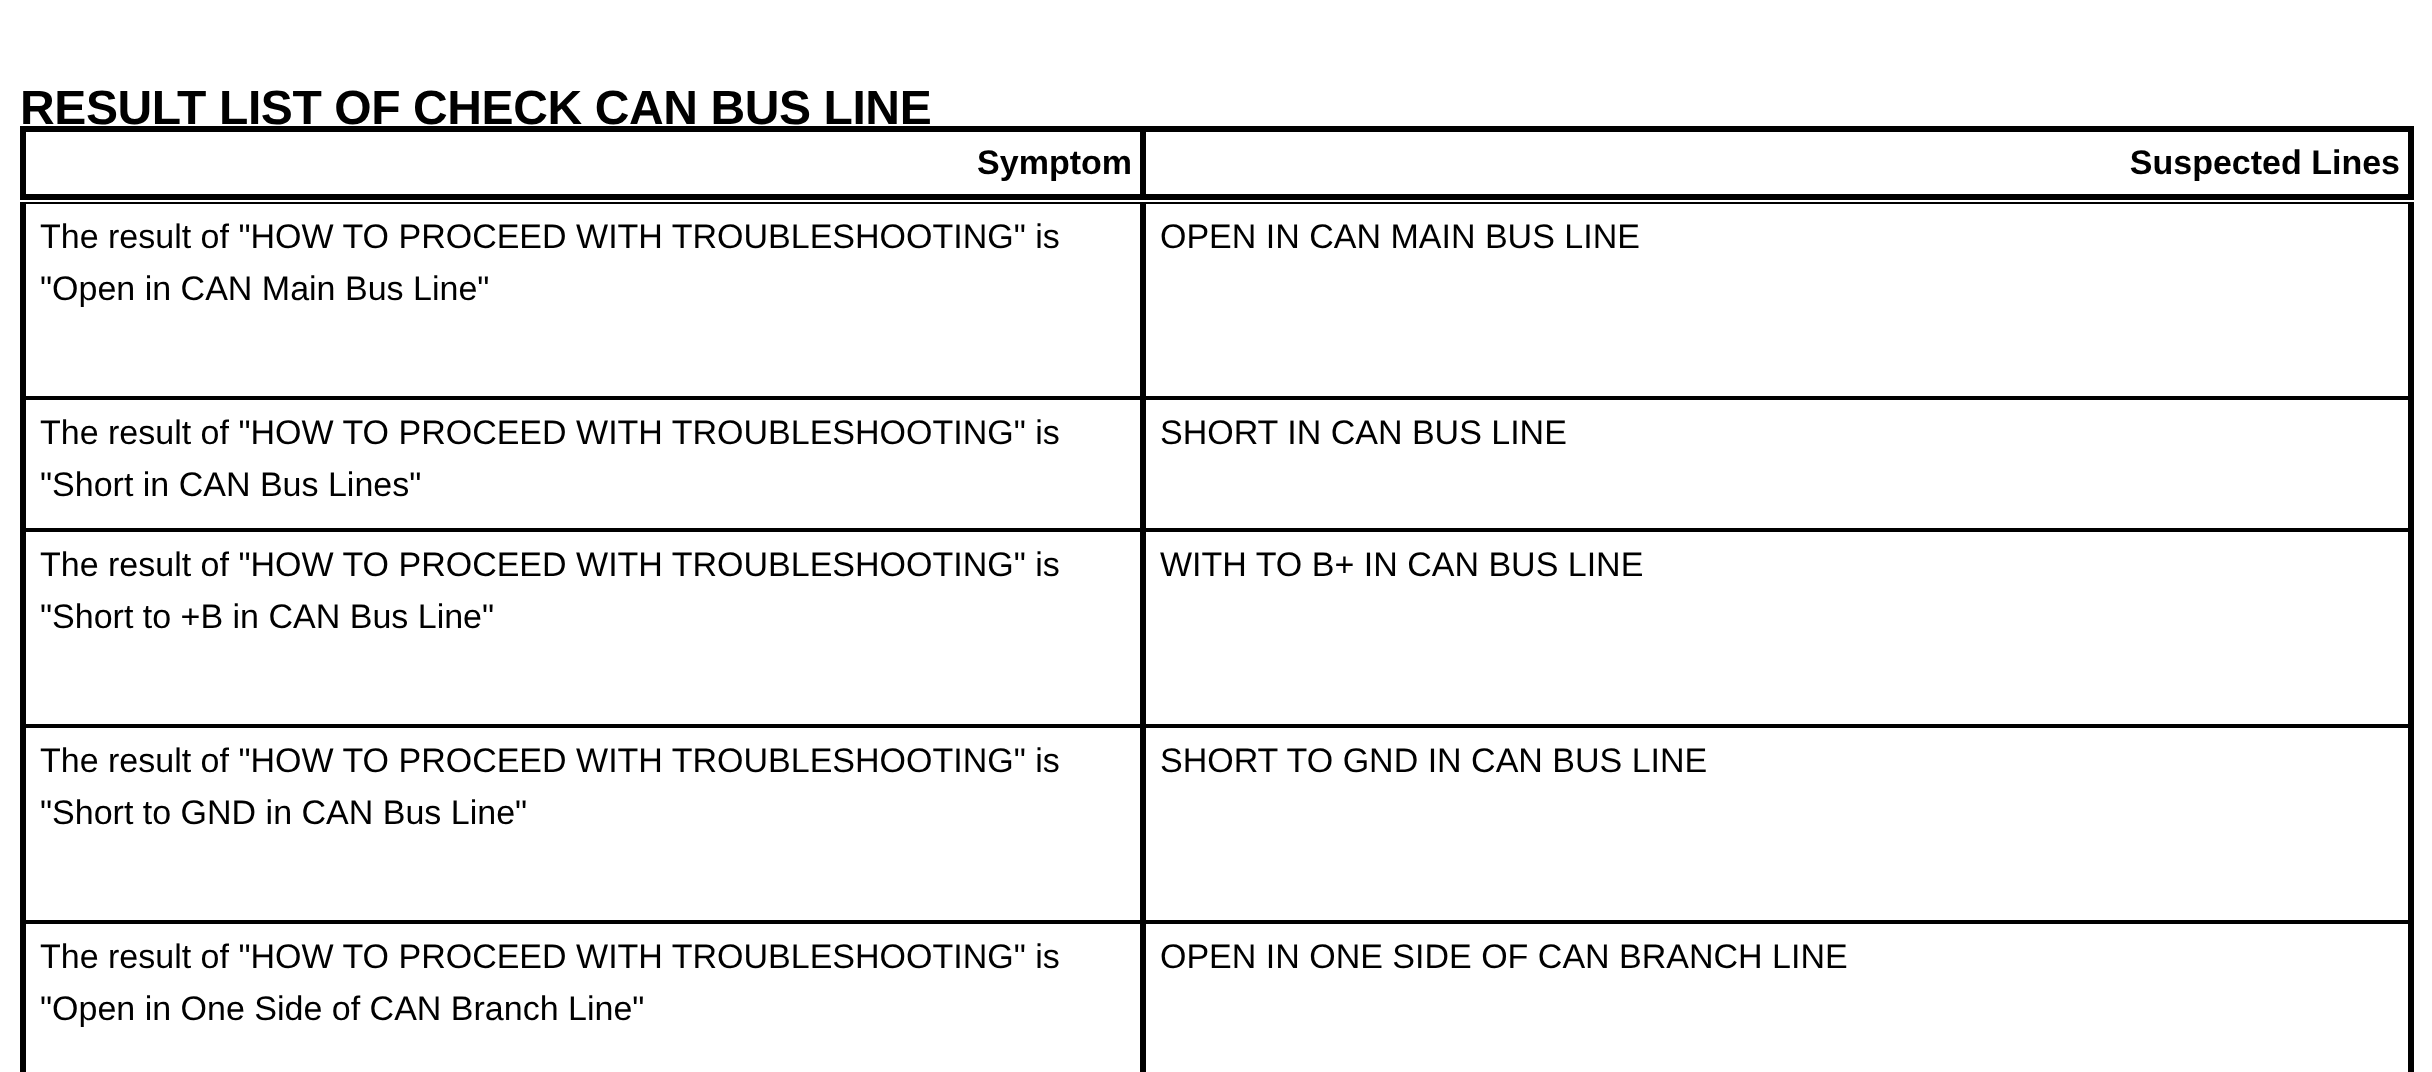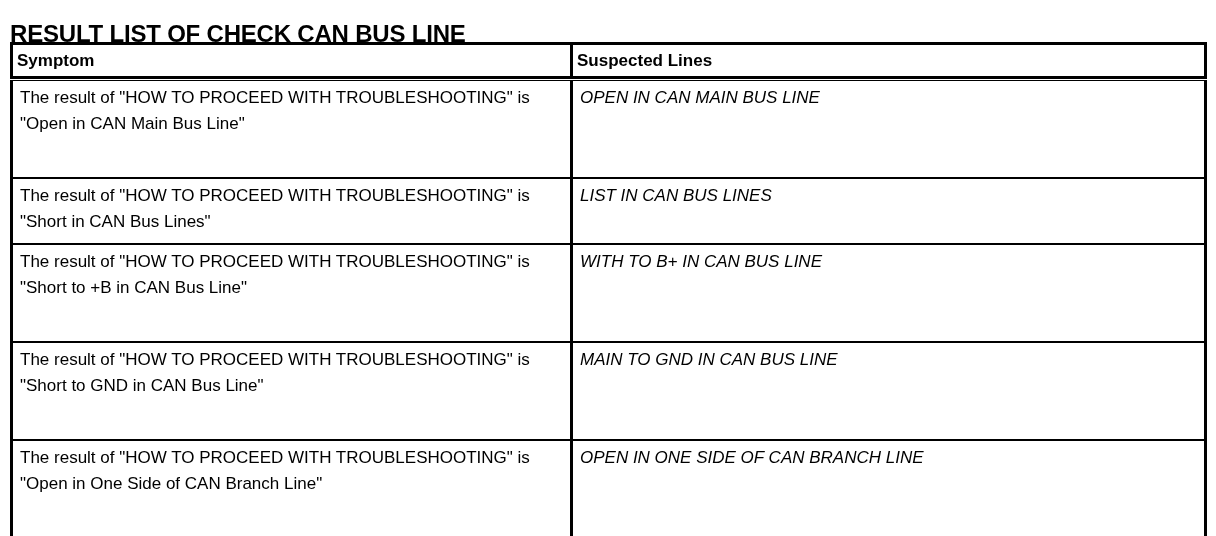--- a/index.html
+++ b/index.html
@@ -14,20 +14,21 @@
     overflow: hidden;
     font-family: "Liberation Sans", sans-serif;
     color: #000000;
     -webkit-font-smoothing: none;
   }
 
   .page {
     position: relative;
     width: 1216px;
     height: 440px;
+    margin-top: 21px;
   }
 
   
   .page-title {
     position: absolute;
     left: 10px;
     top: 4px;
     font-size: 24px;
     font-weight: bold;
     letter-spacing: -0.2px;
@@ -49,21 +50,21 @@
     border-bottom: 3px solid #000;
   }
 
   .result-table col.col-symptom  { width: 560px; }
   .result-table col.col-suspect  { width: 634px; }
 
   
   .result-table thead th {
     font-size: 17px;
     font-weight: bold;
-    text-align: left;
+    text-align: right;
     vertical-align: middle;
     height: 28px;
     padding: 2px 4px 3px 4px;
     border-right: 3px solid #000;
     
     border-bottom: 3px double #000;
     box-shadow: inset 0 -7px 0 -5px #000;
     background: #ffffff;
   }
   .result-table thead th:last-child {
@@ -78,21 +79,20 @@
     text-align: left;
     vertical-align: top;
     padding: 4px 6px 6px 7px;
     border-top: 2px solid #000;
     border-right: 3px solid #000;
     background: #ffffff;
     word-wrap: break-word;
   }
   .result-table tbody td:last-child {
     border-right: none;
-    font-style: italic;
   }
   .result-table tbody tr:first-child td {
     border-top: none;
   }
 
   
   tr.row-h-tall  td { height: 86px; }
   tr.row-h-short td { height: 54px; }
   tr.row-h-last  td { height: 88px; }
 </style>
@@ -116,29 +116,29 @@
       </tr>
     </thead>
 
     <tbody>
       <tr class="row-h-tall">
         <td>The result of "HOW TO PROCEED WITH TROUBLESHOOTING" is "Open in CAN Main Bus Line"</td>
         <td>OPEN IN CAN MAIN BUS LINE</td>
       </tr>
       <tr class="row-h-short">
         <td>The result of "HOW TO PROCEED WITH TROUBLESHOOTING" is "Short in CAN Bus Lines"</td>
-        <td>LIST IN CAN BUS LINES</td>
+        <td>SHORT IN CAN BUS LINE</td>
       </tr>
       <tr class="row-h-tall">
         <td>The result of "HOW TO PROCEED WITH TROUBLESHOOTING" is "Short to +B in CAN Bus Line"</td>
         <td>WITH TO B+ IN CAN BUS LINE</td>
       </tr>
       <tr class="row-h-tall">
         <td>The result of "HOW TO PROCEED WITH TROUBLESHOOTING" is "Short to GND in CAN Bus Line"</td>
-        <td>MAIN TO GND IN CAN BUS LINE</td>
+        <td>SHORT TO GND IN CAN BUS LINE</td>
       </tr>
       <tr class="row-h-last">
         <td>The result of "HOW TO PROCEED WITH TROUBLESHOOTING" is "Open in One Side of CAN Branch Line"</td>
         <td>OPEN IN ONE SIDE OF CAN BRANCH LINE</td>
       </tr>
     </tbody>
   </table>
 
 </div>
 

